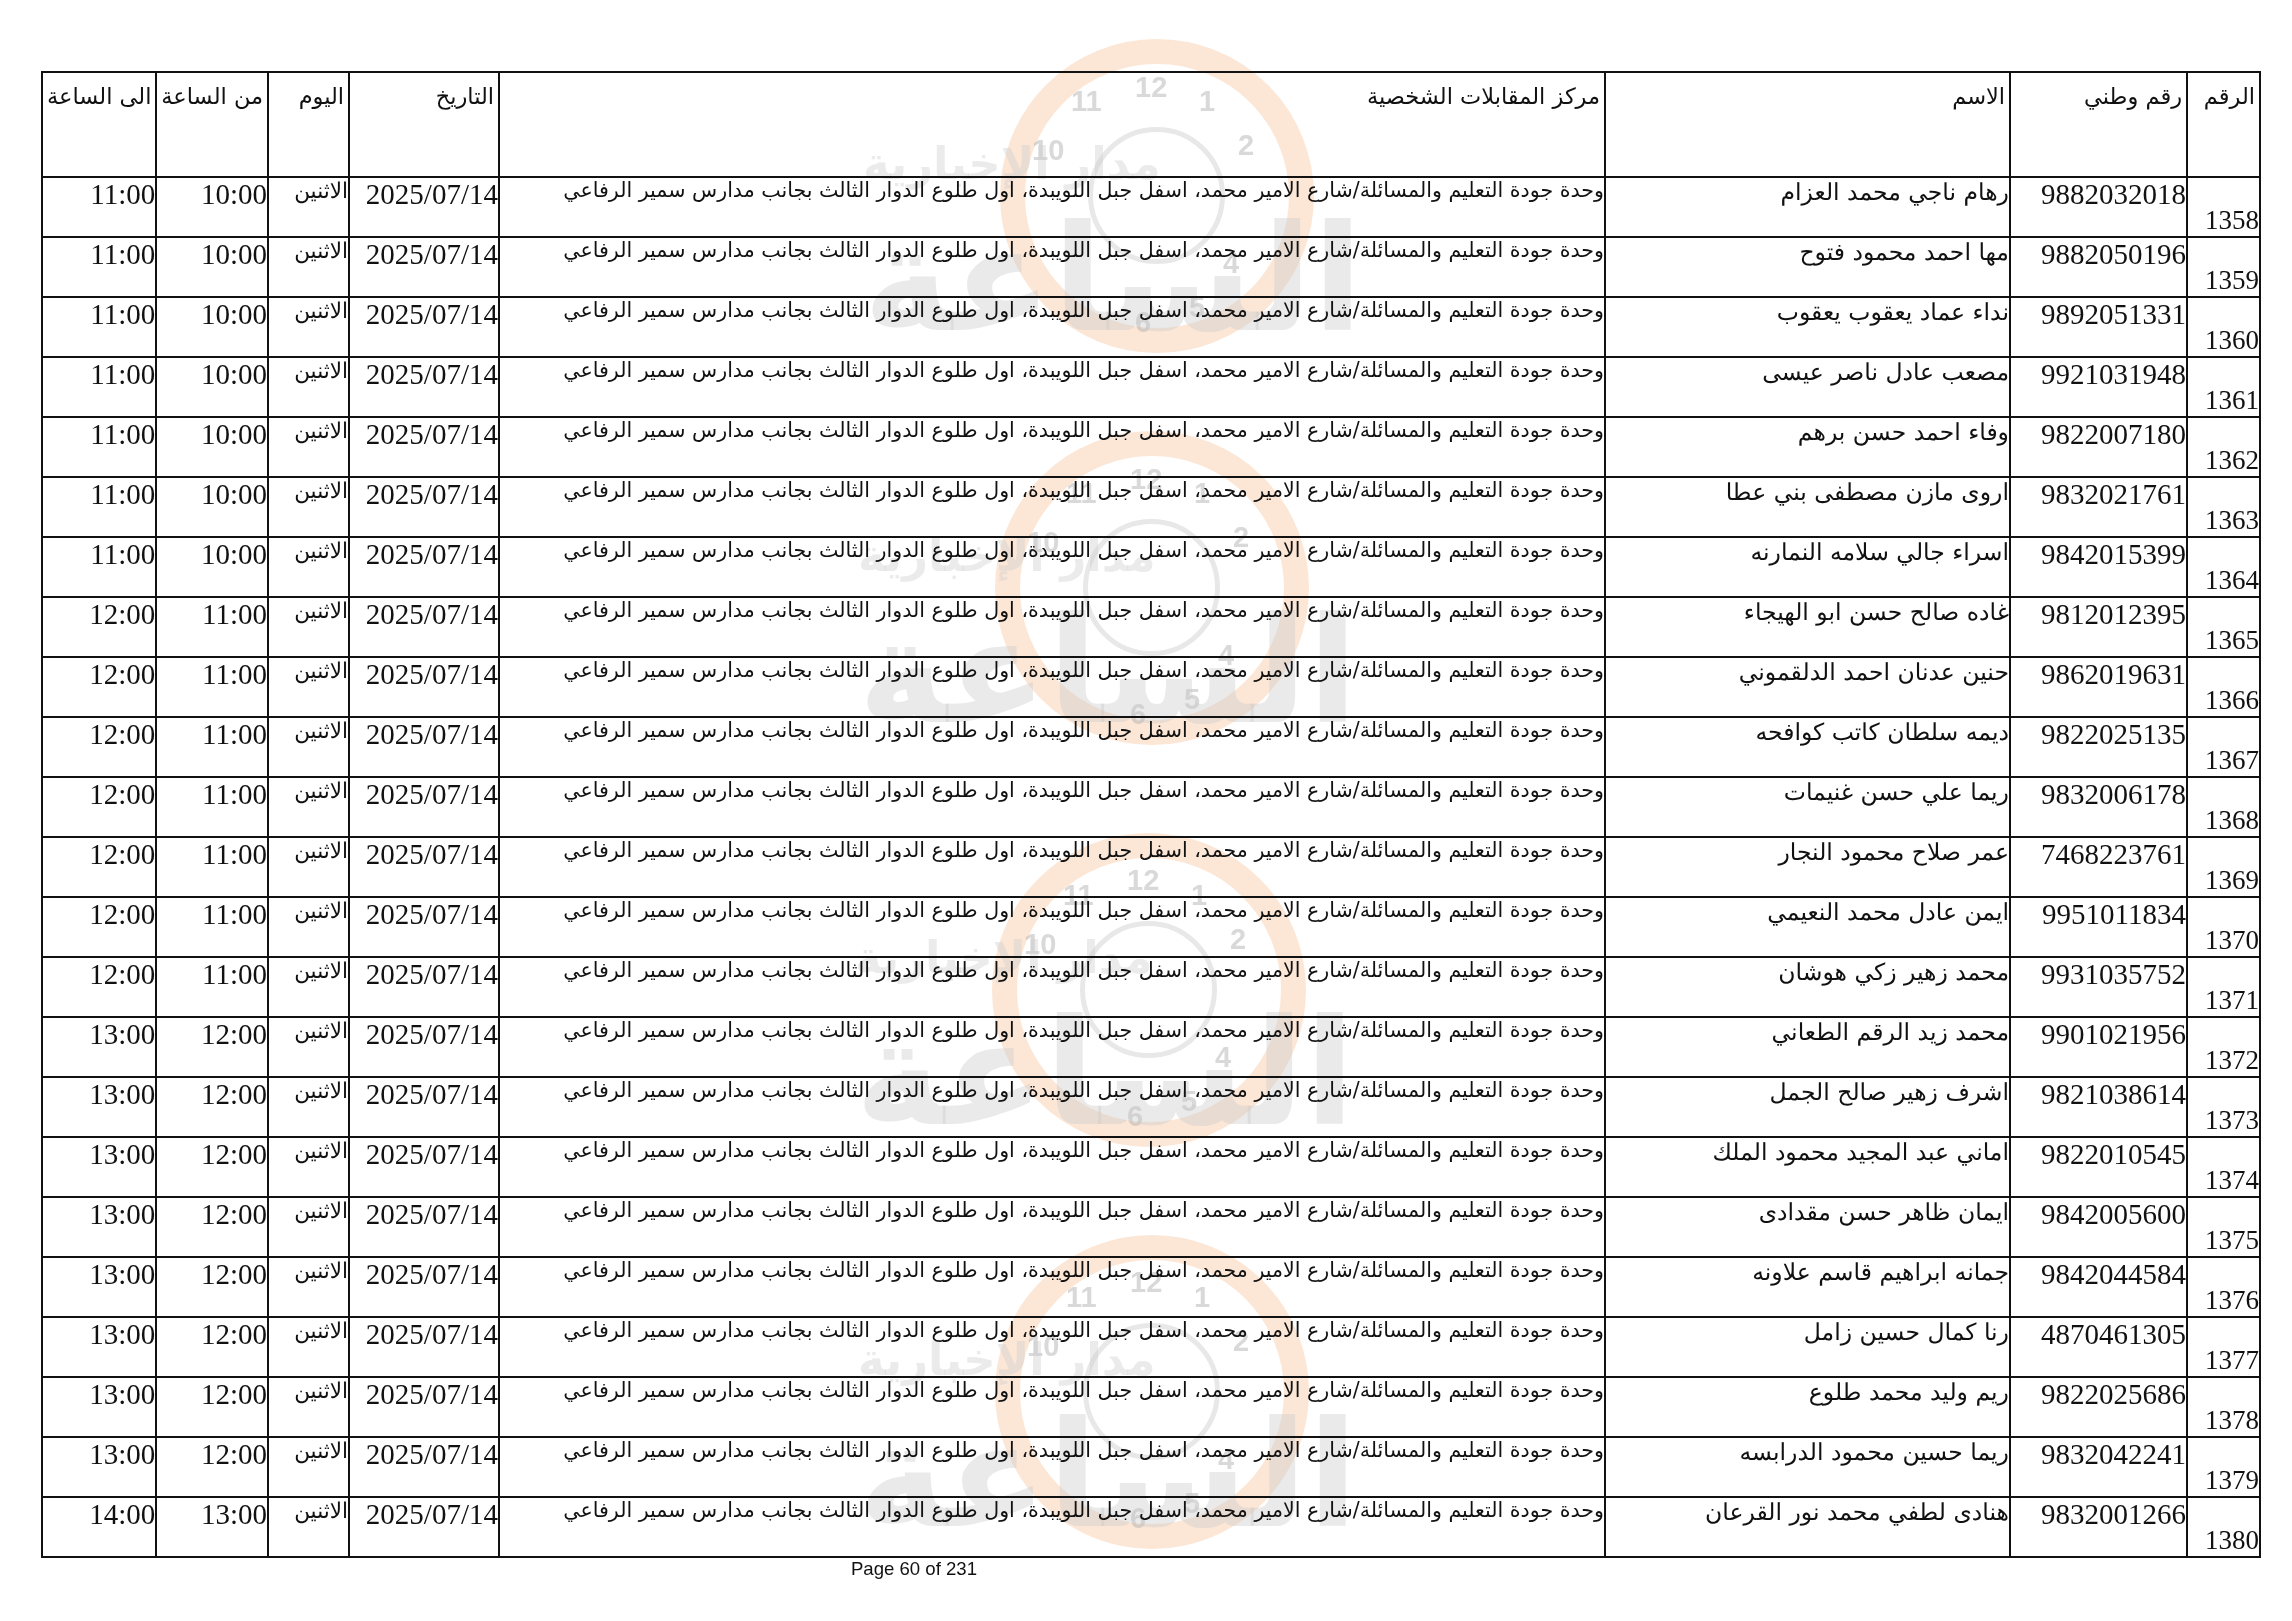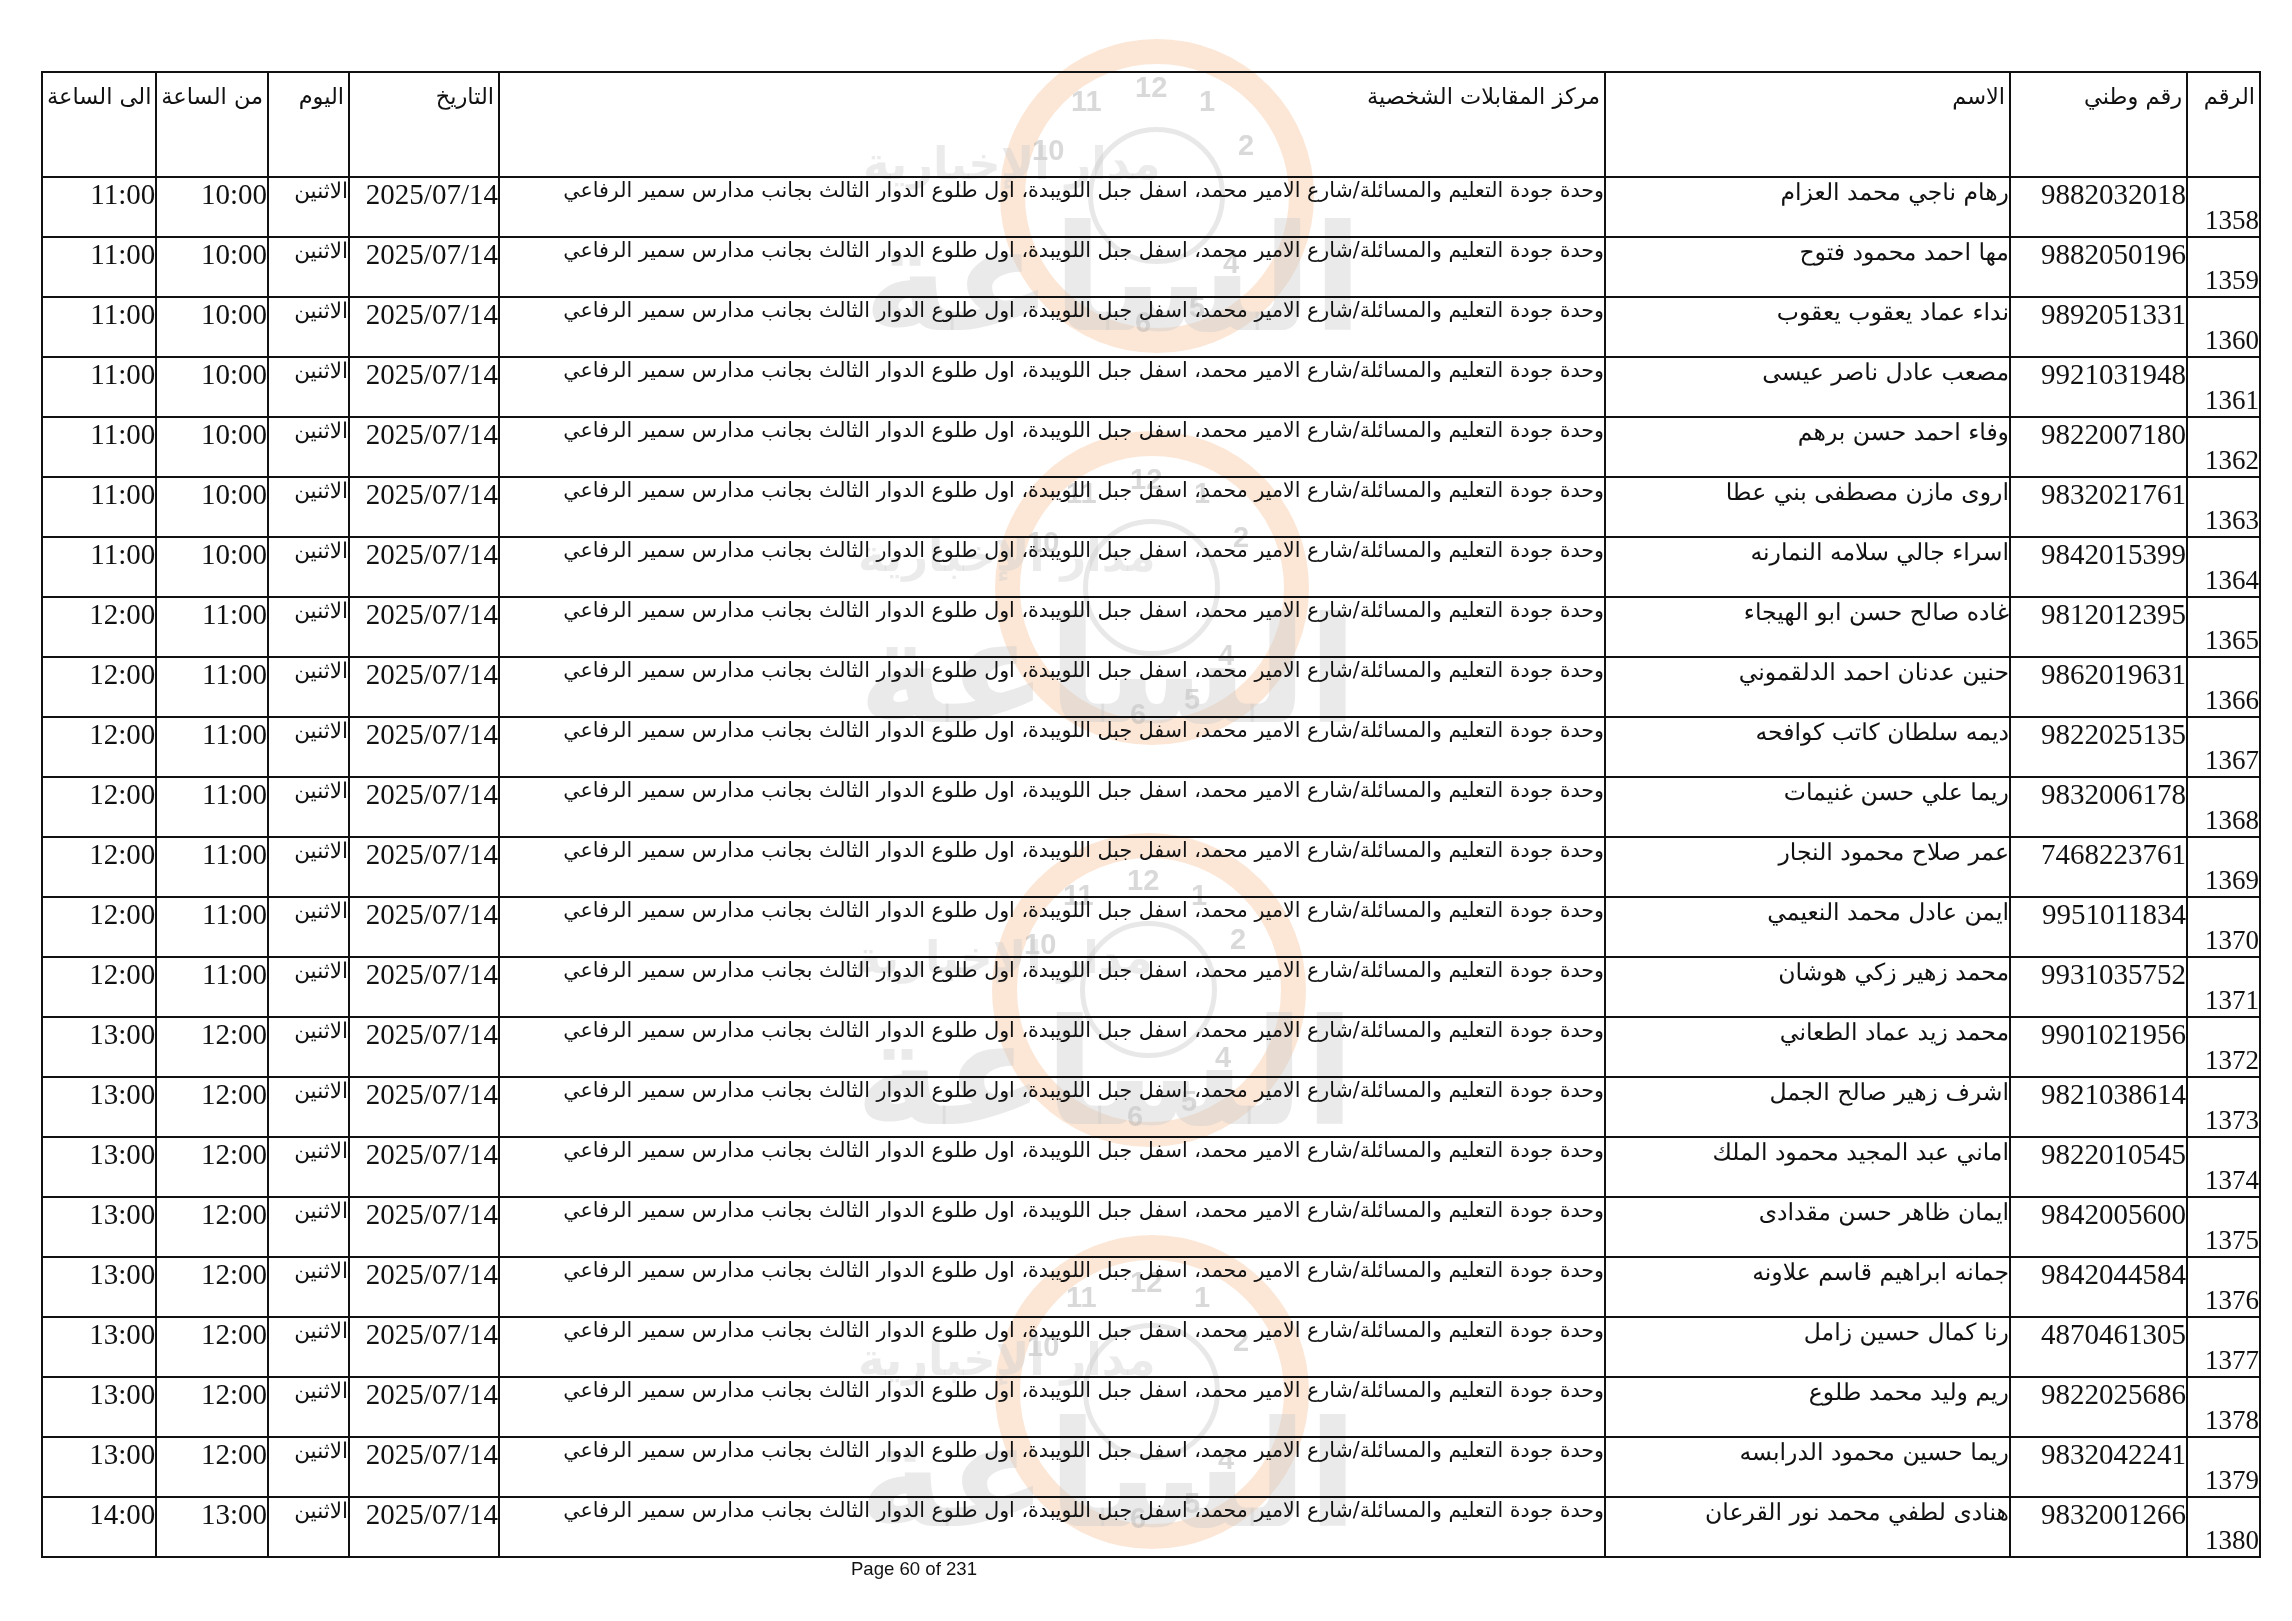--- a/index.html
+++ b/index.html
@@ -238,21 +238,21 @@
         <td class="name">محمد زهير زكي هوشان</td>
         <td class="center">وحدة جودة التعليم والمسائلة/شارع الامير محمد، اسفل جبل اللويبدة، اول طلوع الدوار الثالث بجانب مدارس سمير الرفاعي</td>
         <td class="date">2025/07/14</td>
         <td class="day">الاثنين</td>
         <td class="from">11:00</td>
         <td class="to">12:00</td>
       </tr>
       <tr>
         <td class="num">1372</td>
         <td class="nid">9901021956</td>
-        <td class="name">محمد زيد عماد الطعاني</td>
+        <td class="name">محمد زيد الرقم الطعاني</td>
         <td class="center">وحدة جودة التعليم والمسائلة/شارع الامير محمد، اسفل جبل اللويبدة، اول طلوع الدوار الثالث بجانب مدارس سمير الرفاعي</td>
         <td class="date">2025/07/14</td>
         <td class="day">الاثنين</td>
         <td class="from">12:00</td>
         <td class="to">13:00</td>
       </tr>
       <tr>
         <td class="num">1373</td>
         <td class="nid">9821038614</td>
         <td class="name">اشرف زهير صالح الجمل</td>

